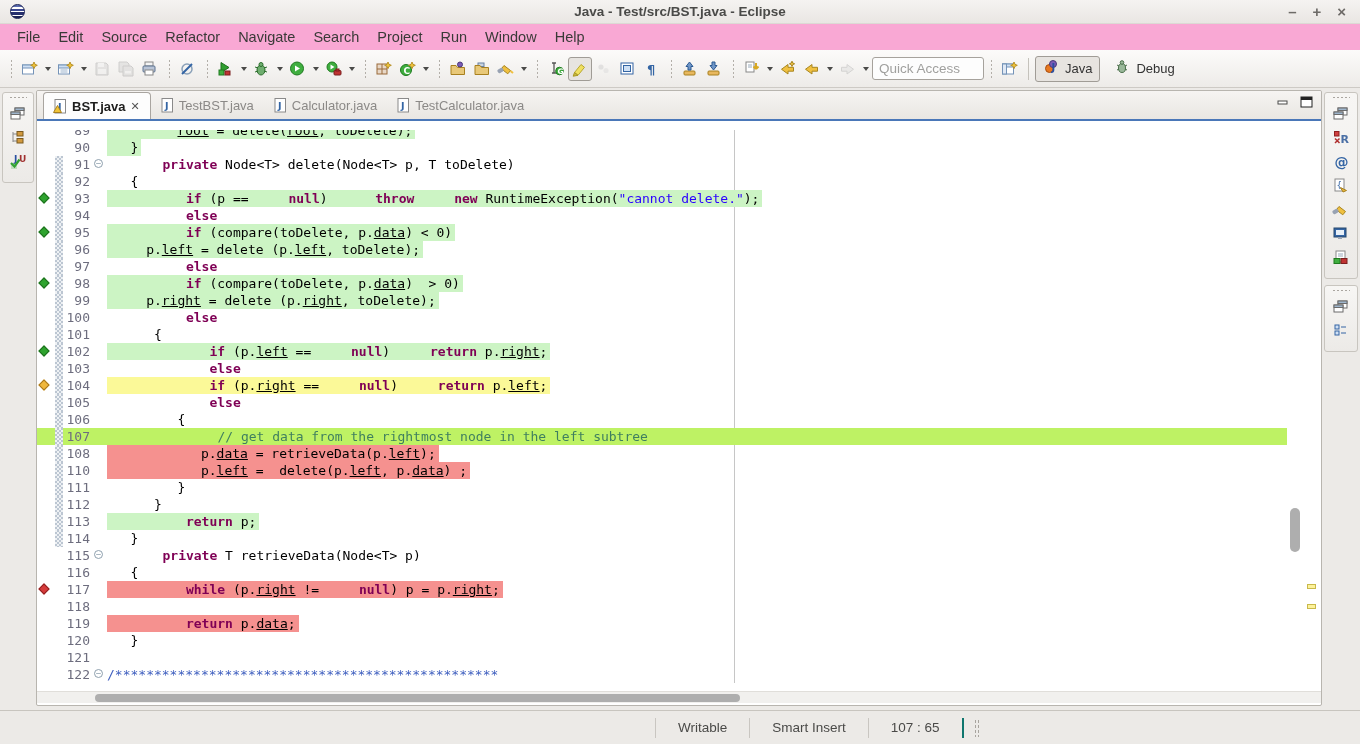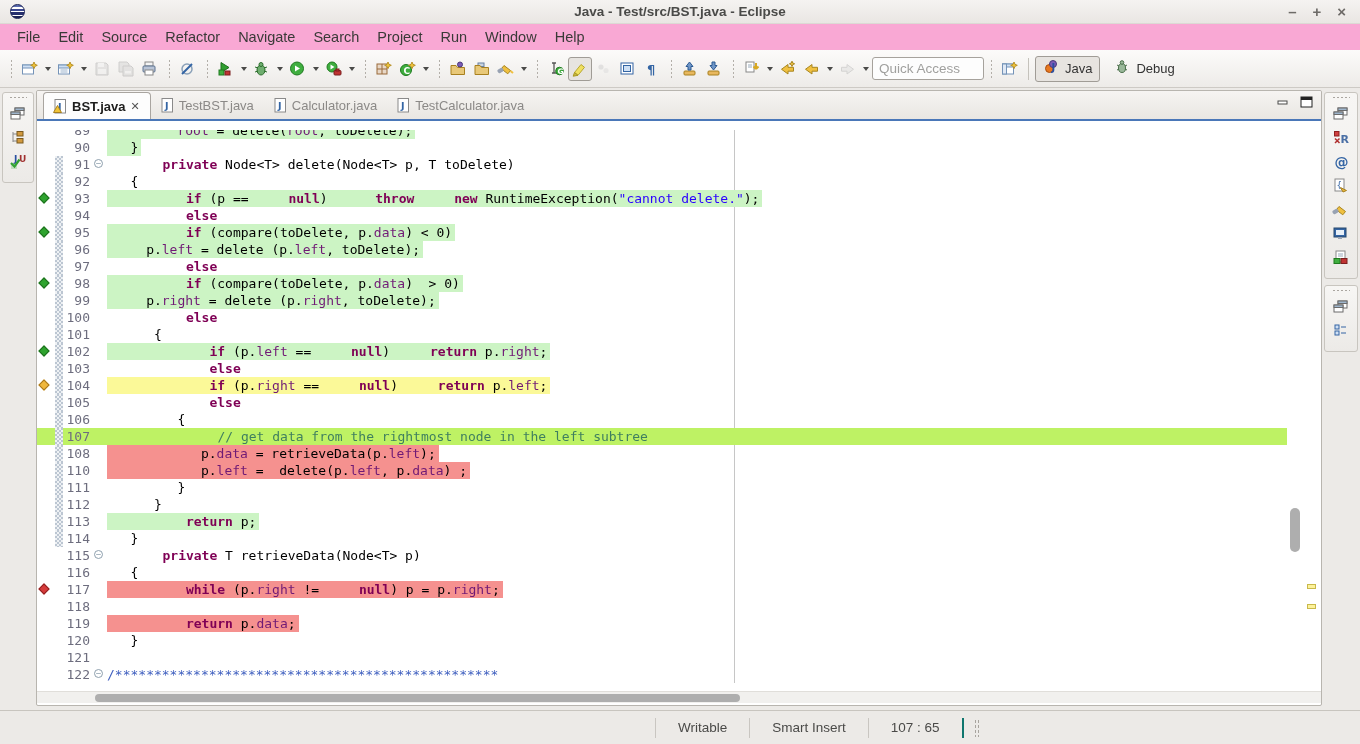--- a/index.html
+++ b/index.html
@@ -86,21 +86,21 @@
   .col-fold { width:14px; flex:none; position:relative; }
   .foldminus { position:absolute; left:1px; top:3px; width:9px; height:9px; border:1px solid #8ea0ae;
     border-radius:50%; color:#8ea0ae; font-size:9px; line-height:7px; text-align:center; }
   .col-text { flex:1; }
   .lt { display:inline-block; height:17px; }
   .hl-g { background:#ccf4c4; padding-right:3px; }
   .hl-y { background:#fbf998; padding-right:3px; }
   .hl-r { background:#f5918f; padding-right:3px; }
   .tk-p { color:#000; }
   .tk-k { color:#7f0055; font-weight:bold;margin-left:32px; }
-  .tk-f { color:#701a75; }
+  .tk-f { color:#000000;text-decoration:underline; }
   .tk-s { color:#2a00ff; }
   .tk-c { color:#3f7f5f;margin-left:40px; }
   .tk-j { color:#3f5fbf; }
   .diamond { position:absolute; left:3px; top:4px; width:8px; height:8px; transform:rotate(45deg); }
   .diamond.green  { background:#2ea32e; border:1px solid #1c6e1c; }
   .diamond.yellow { background:#f0b73c; border:1px solid #a8761a; }
   .diamond.red    { background:#d63b3b; border:1px solid #8f1f1f; }
 
   .vscroll { width:14px; flex:none; background:#f2f2f0; border-left:1px solid #e2e0dd; position:relative; }
   .vthumb { position:absolute; left:2px; width:10px; top:102px; height:44px; background:#aeaeae; border-radius:5px; }

